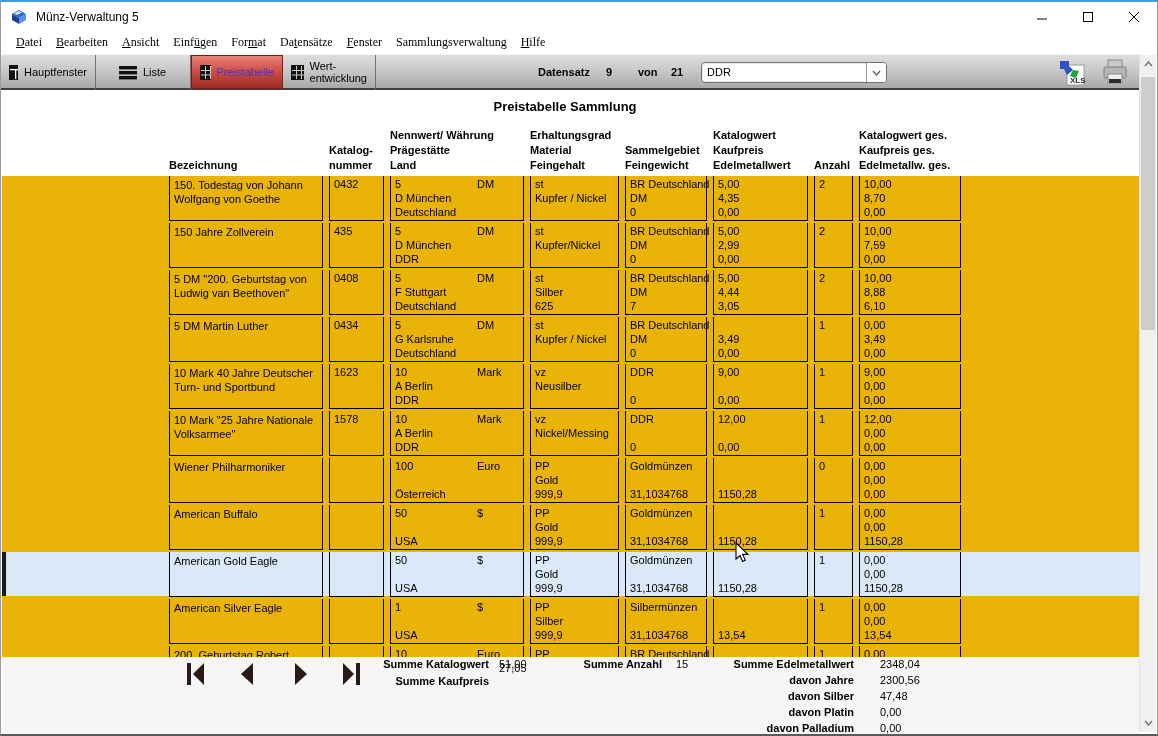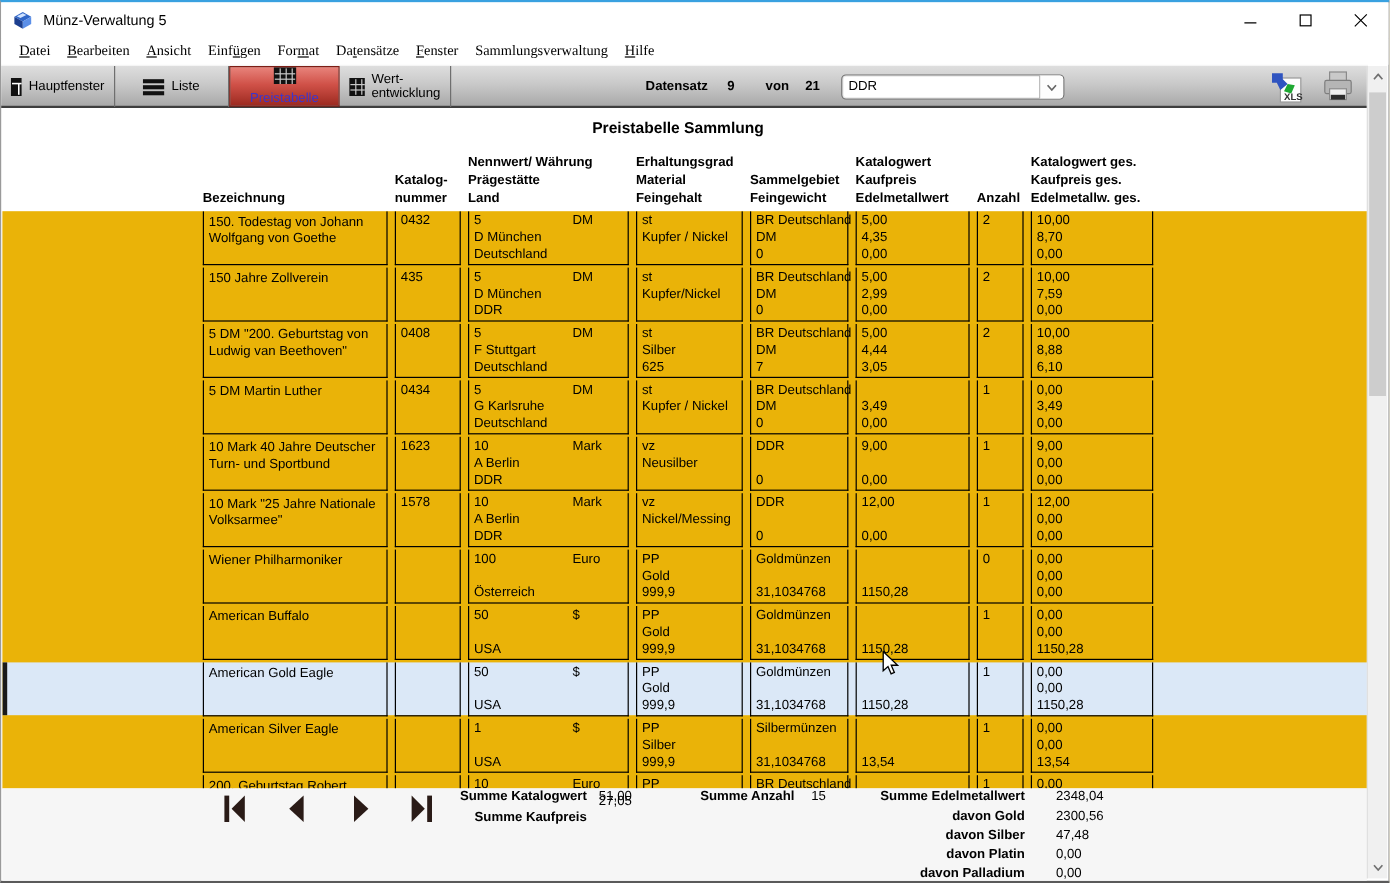--- a/index.html
+++ b/index.html
@@ -141,21 +141,21 @@
       <span>Hauptfenster</span>
     </div>
     <div class="tb-btn" style="left:110px; width:80px;">
       <svg width="18" height="15">
         <rect x="0" y="1" width="18" height="3.4" fill="#111"></rect>
         <rect x="0" y="6" width="18" height="3.4" fill="#111"></rect>
         <rect x="0" y="11" width="18" height="3.4" fill="#111"></rect>
       </svg>
       <span>Liste</span>
     </div>
-    <div class="tb-btn active" style="left:190px; width:92px;flex-direction:column;">
+    <div class="tb-btn active" style="left:190px; width:92px;">
       <svg width="19" height="15">
         <rect x="0" y="0" width="19" height="15" fill="#111"></rect>
         <rect x="1" y="5" width="17" height="1" fill="#c9c9c9"></rect>
         <rect x="1" y="9.5" width="17" height="1" fill="#c9c9c9"></rect>
         <rect x="5" y="1" width="1" height="13" fill="#c9c9c9"></rect>
         <rect x="10" y="1" width="1" height="13" fill="#c9c9c9"></rect>
         <rect x="15" y="1" width="1" height="13" fill="#c9c9c9"></rect>
       </svg>
       <span>Preistabelle</span>
     </div>
@@ -691,21 +691,21 @@
     <span class="sum-label" style="left:330px; top:1px;  width:157px;">Summe Katalogwert</span>
     <span class="sum-value" style="left:497px; top:1px;">51,00</span>
     <span class="sum-label" style="left:330px; top:18px; width:157px;">Summe Kaufpreis</span>
     <span class="sum-value" style="left:497px; top:5px;">27,05</span>
 
     <span class="sum-label" style="left:560px; top:1px; width:100px;">Summe Anzahl</span>
     <span class="sum-value" style="left:674px; top:1px;">15</span>
 
     <span class="sum-label" style="left:700px; top:1px;  width:152px;">Summe Edelmetallwert</span>
     <span class="sum-value" style="left:878px; top:1px;">2348,04</span>
-    <span class="sum-label" style="left:700px; top:17px; width:152px;">davon Gold</span>
+    <span class="sum-label" style="left:700px; top:17px; width:152px;">davon Jahre</span>
     <span class="sum-value" style="left:878px; top:17px;">2300,56</span>
     <span class="sum-label" style="left:700px; top:33px; width:152px;">davon Silber</span>
     <span class="sum-value" style="left:878px; top:33px;">47,48</span>
     <span class="sum-label" style="left:700px; top:49px; width:152px;">davon Platin</span>
     <span class="sum-value" style="left:878px; top:49px;">0,00</span>
     <span class="sum-label" style="left:700px; top:65px; width:152px;">davon Palladium</span>
     <span class="sum-value" style="left:878px; top:65px;">0,00</span>
   </div>
 
   <div class="scrollbar">

